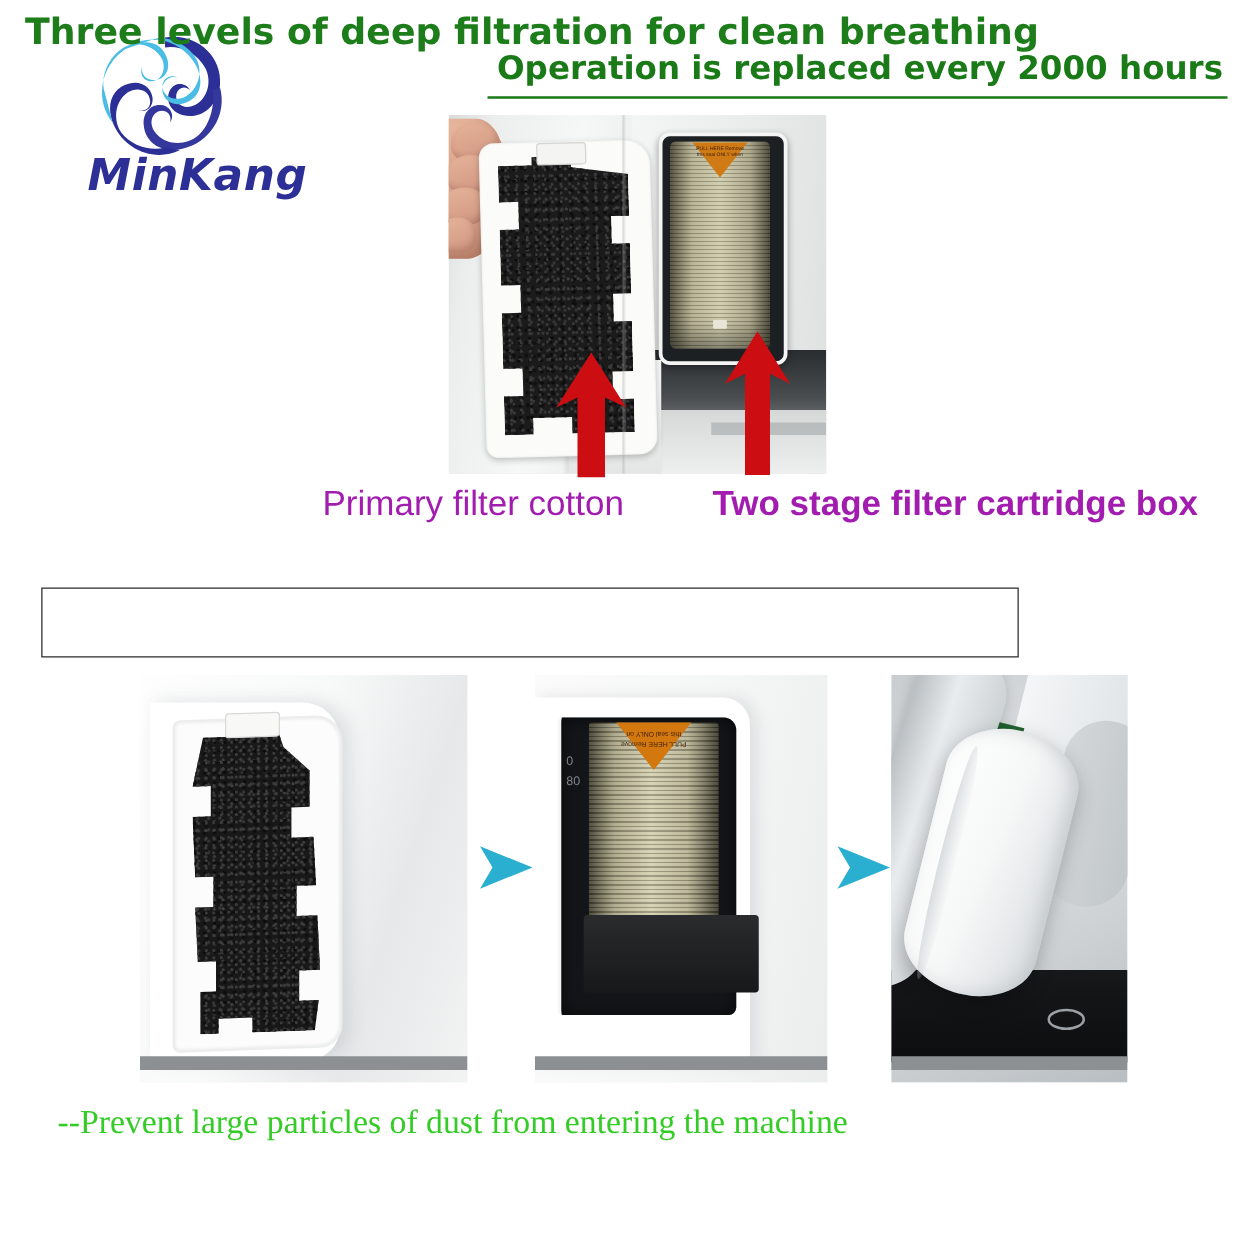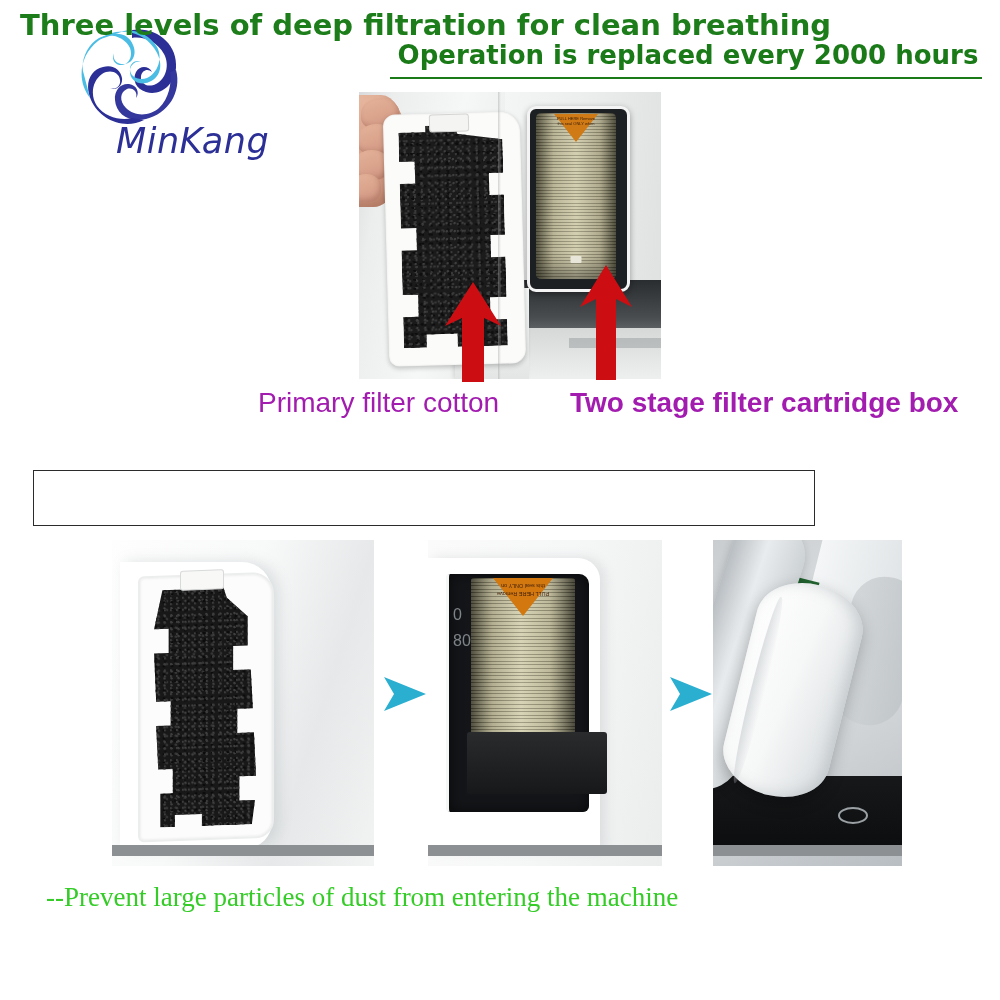--- a/index.html
+++ b/index.html
@@ -30,28 +30,27 @@
     top: 0px;
     width: 108px;
     height: 104px;
   }
   #brand-wordmark {
     position: absolute;
     left: 0px;
     top: 100px;
     width: 200px;
     font-family: "DejaVu Sans", sans-serif;
-    font-weight: normal;
+    font-weight: bold;
     font-style: italic;
     font-size: 35px;
     letter-spacing: 0.5px;
     color: #2b2f96;
     line-height: 1;
     white-space: nowrap;
-    margin-left: 46px;
   }
 
   
   #top-headline {
     position: absolute;
     left: 390px;
     top: 40px;
     width: 596px;
     text-align: center;
     font-family: "DejaVu Sans", sans-serif;
@@ -347,21 +346,21 @@
   .p2-notch {
     position: absolute; left: 50%; transform: translateX(-50%);
     bottom: 14px; width: 14px; height: 9px; background: #eae7d6; border-radius: 1px;
   }
   .p2-dot {
     position: absolute; right: 22px; bottom: 6px; width: 4px; height: 4px;
     background: #d83a1e; border-radius: 50%;
   }
   .p2-gauge {
     position: absolute; left: 4px; top: 28px; width: 18px; height: 70px;
-    color: #9aa0a4; font-size: 16px; line-height: 1.6;
+    color: #9aa0a4; font-size: 10px; line-height: 1.6;
     text-align: left; opacity: .8;
   }
   .p2-plinth {
     position: absolute; left: 18px; bottom: 18px; width: 140px; height: 62px;
     background: linear-gradient(to bottom,#2a2b2d,#17181a);
     border-radius: 3px;
   }
 
   
   .p3-bg {

